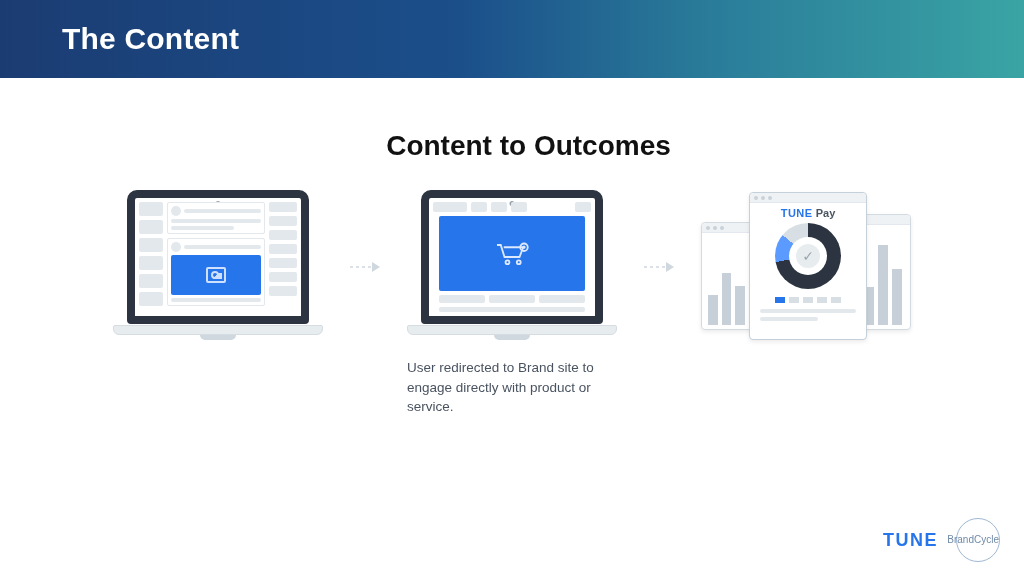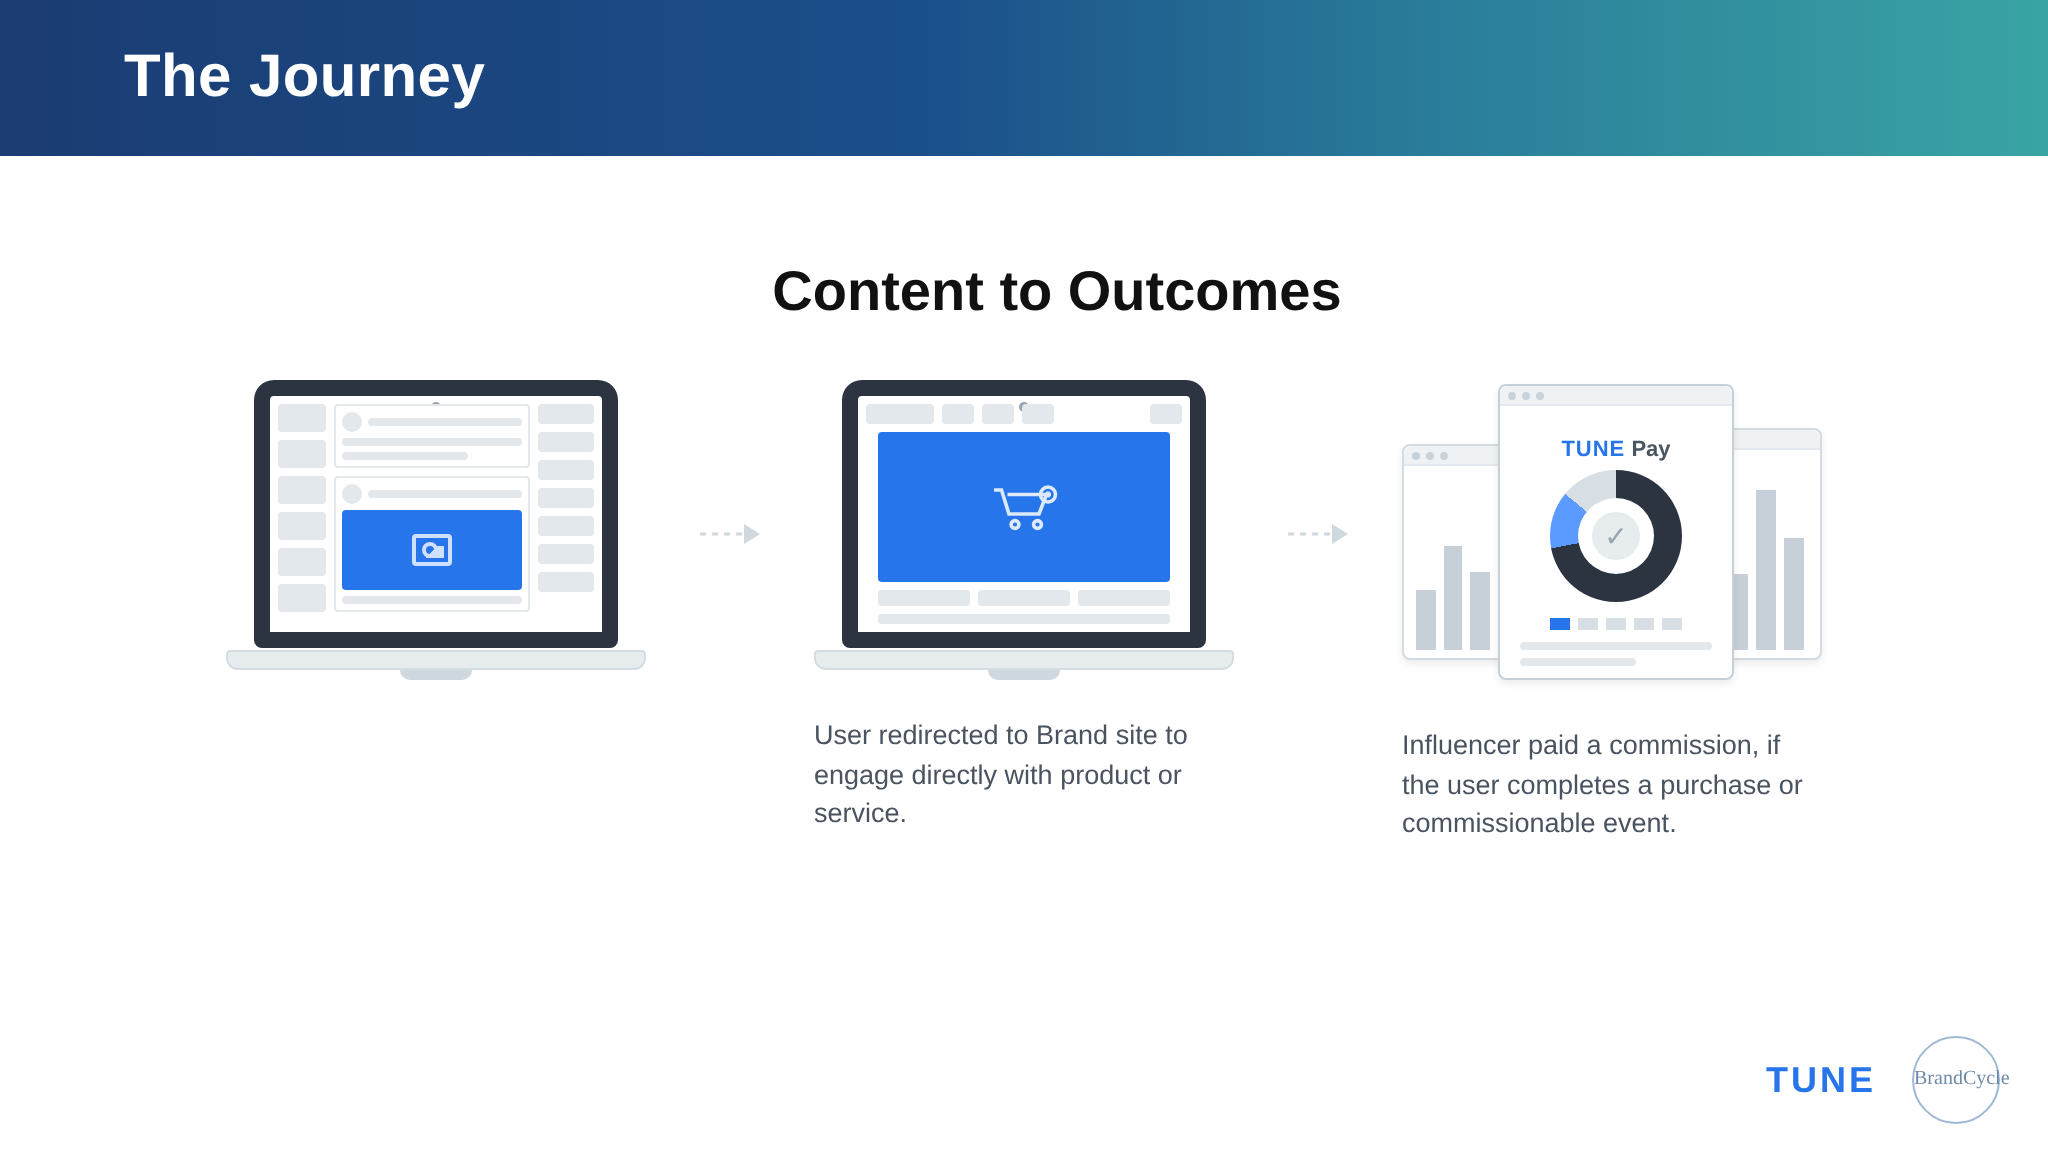--- a/index.html
+++ b/index.html
@@ -54,50 +54,50 @@
   
   .dash { position: relative; width: 210px; height: 155px; }
   .win { position:absolute; background:#fff; border:1px solid #d3dbe2; border-radius:4px; box-shadow: 0 2px 4px rgba(0,0,0,0.08); }
   .win .chrome { height:10px; background:#eef2f5; border-bottom:1px solid #e2e8ed; border-radius:4px 4px 0 0; display:flex; align-items:center; gap:3px; padding-left:4px; }
   .chrome .dot { width:4px; height:4px; border-radius:50%; background:#c9d2d9; }
   .bar-body { padding:6px 6px 4px; height:calc(100% - 10px); display:flex; align-items:flex-end; gap:4px; }
   .bar-body .bar { width:10px; background:#c7d0d8; }
   .win.back1 { left:0; top:32px; width:92px; height:108px; }
   .win.back2 { right:0; top:24px; width:96px; height:116px; }
   .win.front { left:48px; top:2px; width:118px; height:148px; border-color:#c6d0d8; }
-  .front-head { text-align:center; font-weight:700; font-size:11px; color:#495560; padding:16px 0 2px; }
+  .front-head { text-align:center; font-weight:700; font-size:11px; color:#495560; padding:4px 0 2px; }
   .tune-inline { color:#2775ea; letter-spacing:.5px; }
   .donut-wrap { display:flex; justify-content:center; margin-top:2px; }
   .donut { position:relative; width:66px; height:66px; border-radius:50%;
     background: conic-gradient(#2b3440 0 72%, #5b9bff 72% 86%, #d7dee4 86% 100%); }
   .donut::after { content:""; position:absolute; inset:14px; background:#fff; border-radius:50%; }
   .donut-check { position:absolute; inset:0; display:flex; align-items:center; justify-content:center; z-index:1; }
   .donut-check span { width:24px; height:24px; background:#e7ecef; border-radius:50%; display:flex; align-items:center; justify-content:center; color:#9aa6af; font-size:14px; }
   .front-legend { display:flex; gap:4px; justify-content:center; margin-top:8px; }
   .lg { width:10px; height:6px; background:#d7dee4; }
   .lg.a { background:#2775ea; }
   .front-lines { padding:6px 10px; display:flex; flex-direction:column; gap:4px; }
   .front-lines .ph { height:4px; }
 
   
   .arrow { width:44px; display:flex; align-items:center; justify-content:center; margin-top:70px; color:#cfd8de; }
   .arrow svg { width:30px; height:14px; }
 
   
   .footer-logos { position:absolute; right:24px; bottom:14px; display:flex; align-items:center; gap:18px; }
   .tune-logo { color:#2775ea; font-weight:800; letter-spacing:1.5px; font-size:18px; }
-  .bc-logo { width:44px; height:44px; border:1px solid #9fb8d3; border-radius:50%; display:flex; align-items:center; justify-content:flex-start; color:#6f8aa8; font-family: Liberation Serif, serif; font-size:10px; text-align:center; line-height:1; }
+  .bc-logo { width:44px; height:44px; border:1px solid #9fb8d3; border-radius:50%; display:flex; align-items:center; justify-content:flex-end; color:#6f8aa8; font-family: Liberation Sans, sans-serif; font-size:10px; text-align:center; line-height:1; }
 </style>
 </head>
 <body>
 
 <div class="slide">
 
   <div class="header">
-    <div class="header-title">The Journey</div>
+    <div class="header-title">The Content</div>
   </div>
 
   <div class="subtitle">Content to Outcomes</div>
 
   <div class="steps">
 
     <div class="step">
       <div class="laptop">
         <div class="lap-lid">
           <div class="lap-cam"></div>
@@ -260,21 +260,20 @@
             <div class="lg"></div>
             <div class="lg"></div>
             <div class="lg"></div>
           </div>
           <div class="front-lines">
             <div class="ph"></div>
             <div class="ph" style="width:60%"></div>
           </div>
         </div>
       </div>
-      <div class="caption">Influencer paid a commission, if the user completes a purchase or commissionable event.</div>
     </div>
 
   </div>
 
   <div class="footer-logos">
     <div class="tune-logo">TUNE</div>
     <div class="bc-logo">
       <span>BrandCycle</span>
     </div>
   </div>

